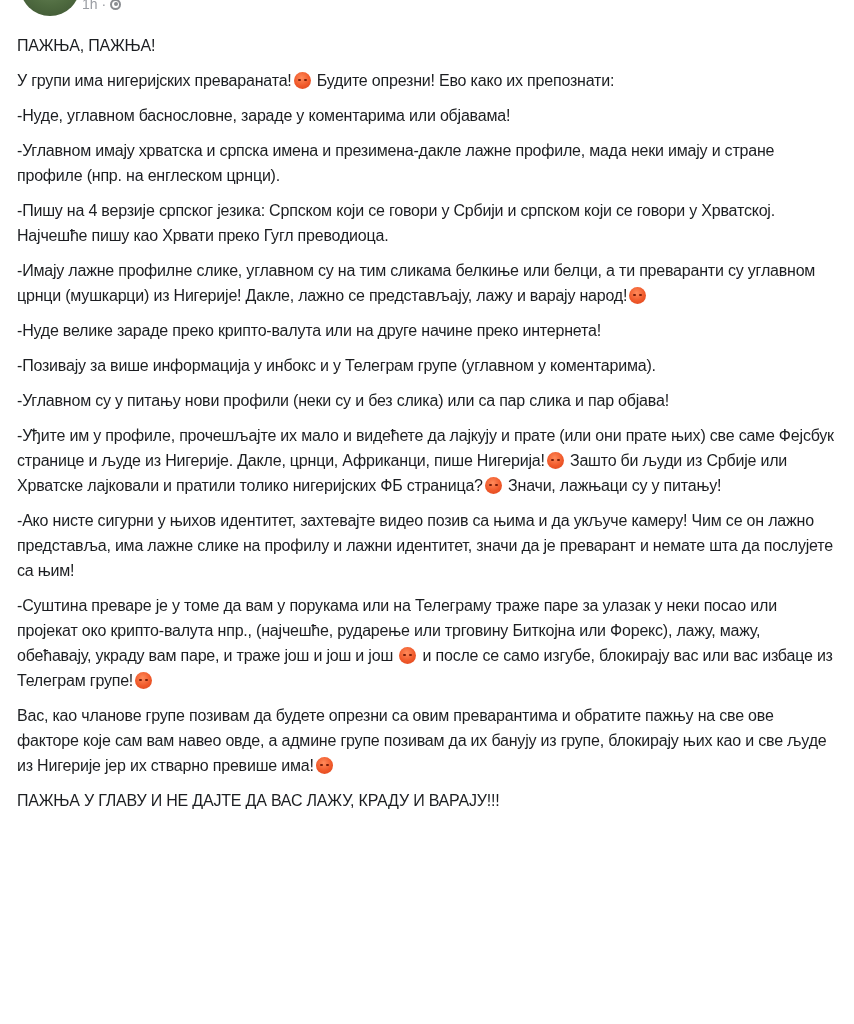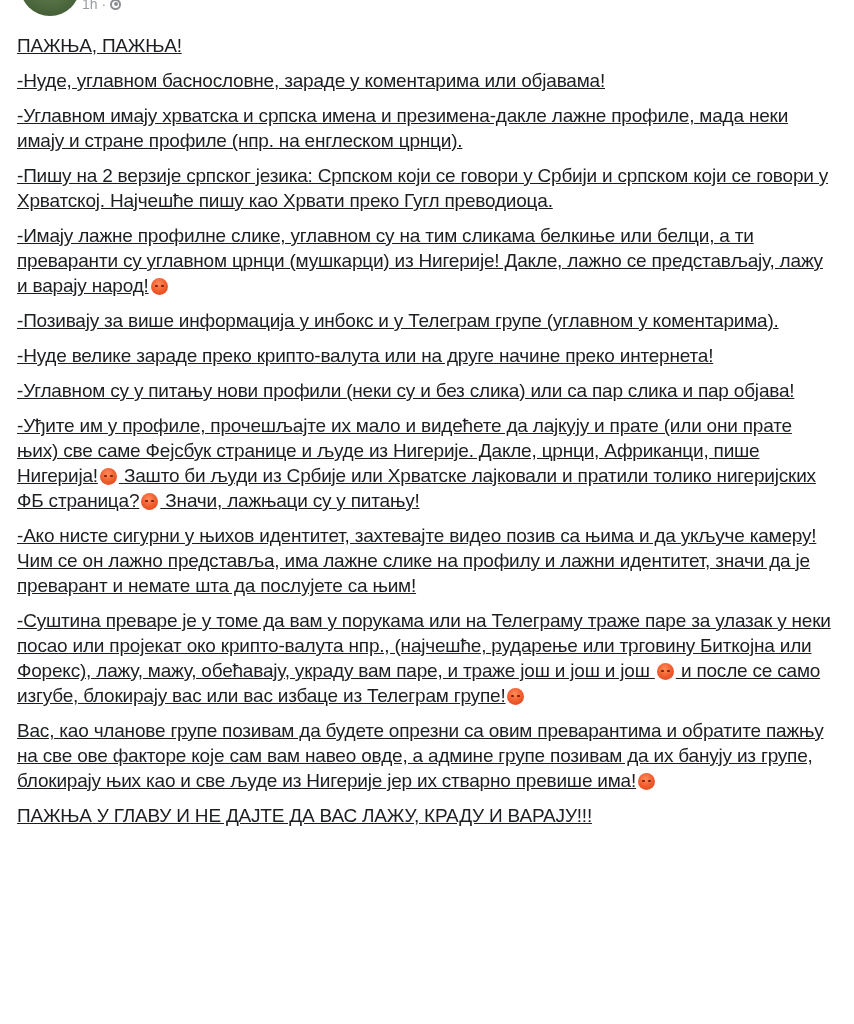--- a/index.html
+++ b/index.html
@@ -17,22 +17,22 @@
       background: radial-gradient(circle at 50% 40%, #6f8a5e 0%, #4f6b40 55%, #3b5230 100%);
     }
     .meta { position: absolute; left: 82px; top: -4px; font-size: 14px; color: #9a9da3; display: flex; align-items: center; gap: 4px; }
     .globe {
       display: inline-block; width: 11px; height: 11px; border-radius: 50%;
       border: 2px solid #8a8d91; box-sizing: border-box; position: relative;
     }
     .globe::after { content: ""; position: absolute; left: 2px; top: 1px; width: 4px; height: 4px; background: #8a8d91; border-radius: 50%; }
     .body { position: absolute; left: 17px; top: 33px; width: 820px; }
     .para {
-      font-size: 19px; line-height: 25px; margin: 0 0 10px 0;
-      letter-spacing: -0.2px; color: #1c1e21; text-decoration: underline;
+      font-size: 16px; line-height: 25px; margin: 0 0 10px 0;
+      letter-spacing: -0.2px; color: #1c1e21;
     }
     .emoji {
       display: inline-block; width: 17px; height: 17px; border-radius: 50%;
       background: radial-gradient(circle at 45% 35%, #ff8a5a 0%, #f0592a 55%, #d8431c 100%);
       vertical-align: -3px; margin: 0 2px; position: relative;
     }
     .emoji::before, .emoji::after {
       content: ""; position: absolute; top: 7px; width: 3px; height: 2px; background: #7a1e08; border-radius: 1px;
     }
     .emoji::before { left: 4px; }
@@ -46,26 +46,27 @@
     <div class="avatar"></div>
     <div class="meta">
       <span>1h</span>
       <span>·</span>
       <span class="globe"></span>
     </div>
   </div>
 
   <div class="body" id="post-body">
       <p class="para"><span>ПАЖЊА, ПАЖЊА!</span></p>
+      <p class="para"><span>У групи има нигеријских превараната!</span><span class="emoji"></span><span> Будите опрезни! Ево како их препознати:</span></p>
       <p class="para"><span>-Нуде, углавном баснословне, зараде у коментарима или објавама!</span></p>
       <p class="para"><span>-Углавном имају хрватска и српска имена и презимена-дакле лажне профиле, мада неки имају и стране профиле (нпр. на енглеском црнци).</span></p>
-      <p class="para"><span>-Пишу на 2 верзије српског језика: Српском који се говори у Србији и српском који се говори у Хрватској. Најчешће пишу као Хрвати преко Гугл преводиоца.</span></p>
+      <p class="para"><span>-Пишу на 4 верзије српског језика: Српском који се говори у Србији и српском који се говори у Хрватској. Најчешће пишу као Хрвати преко Гугл преводиоца.</span></p>
       <p class="para"><span>-Имају лажне профилне слике, углавном су на тим сликама белкиње или белци, а ти преваранти су углавном црнци (мушкарци) из Нигерије! Дакле, лажно се представљају, лажу и варају народ!</span><span class="emoji"></span></p>
+      <p class="para"><span>-Нуде велике зараде преко крипто-валута или на друге начине преко интернета!</span></p>
       <p class="para"><span>-Позивају за више информација у инбокс и у Телеграм групе (углавном у коментарима).</span></p>
-      <p class="para"><span>-Нуде велике зараде преко крипто-валута или на друге начине преко интернета!</span></p>
       <p class="para"><span>-Углавном су у питању нови профили (неки су и без слика) или са пар слика и пар објава!</span></p>
       <p class="para"><span>-Уђите им у профиле, прочешљајте их мало и видећете да лајкују и прате (или они прате њих) све саме Фејсбук странице и људе из Нигерије. Дакле, црнци, Африканци, пише Нигерија!</span><span class="emoji"></span><span> Зашто би људи из Србије или Хрватске лајковали и пратили толико нигеријских ФБ страница?</span><span class="emoji"></span><span> Значи, лажњаци су у питању!</span></p>
       <p class="para"><span>-Ако нисте сигурни у њихов идентитет, захтевајте видео позив са њима и да укључе камеру! Чим се он лажно представља, има лажне слике на профилу и лажни идентитет, значи да је преварант и немате шта да послујете са њим!</span></p>
       <p class="para"><span>-Суштина преваре је у томе да вам у порукама или на Телеграму траже паре за улазак у неки посао или пројекат око крипто-валута нпр., (најчешће, рударење или трговину Биткојна или Форекс), лажу, мажу, обећавају, украду вам паре, и траже још и још и још </span><span class="emoji"></span><span> и после се само изгубе, блокирају вас или вас избаце из Телеграм групе!</span><span class="emoji"></span></p>
       <p class="para"><span>Вас, као чланове групе позивам да будете опрезни са овим преварантима и обратите пажњу на све ове факторе које сам вам навео овде, а админе групе позивам да их банују из групе, блокирају њих као и све људе из Нигерије јер их стварно превише има!</span><span class="emoji"></span></p>
       <p class="para"><span>ПАЖЊА У ГЛАВУ И НЕ ДАЈТЕ ДА ВАС ЛАЖУ, КРАДУ И ВАРАЈУ!!!</span></p>
     </div>
 </div>
 
 </body></html>

